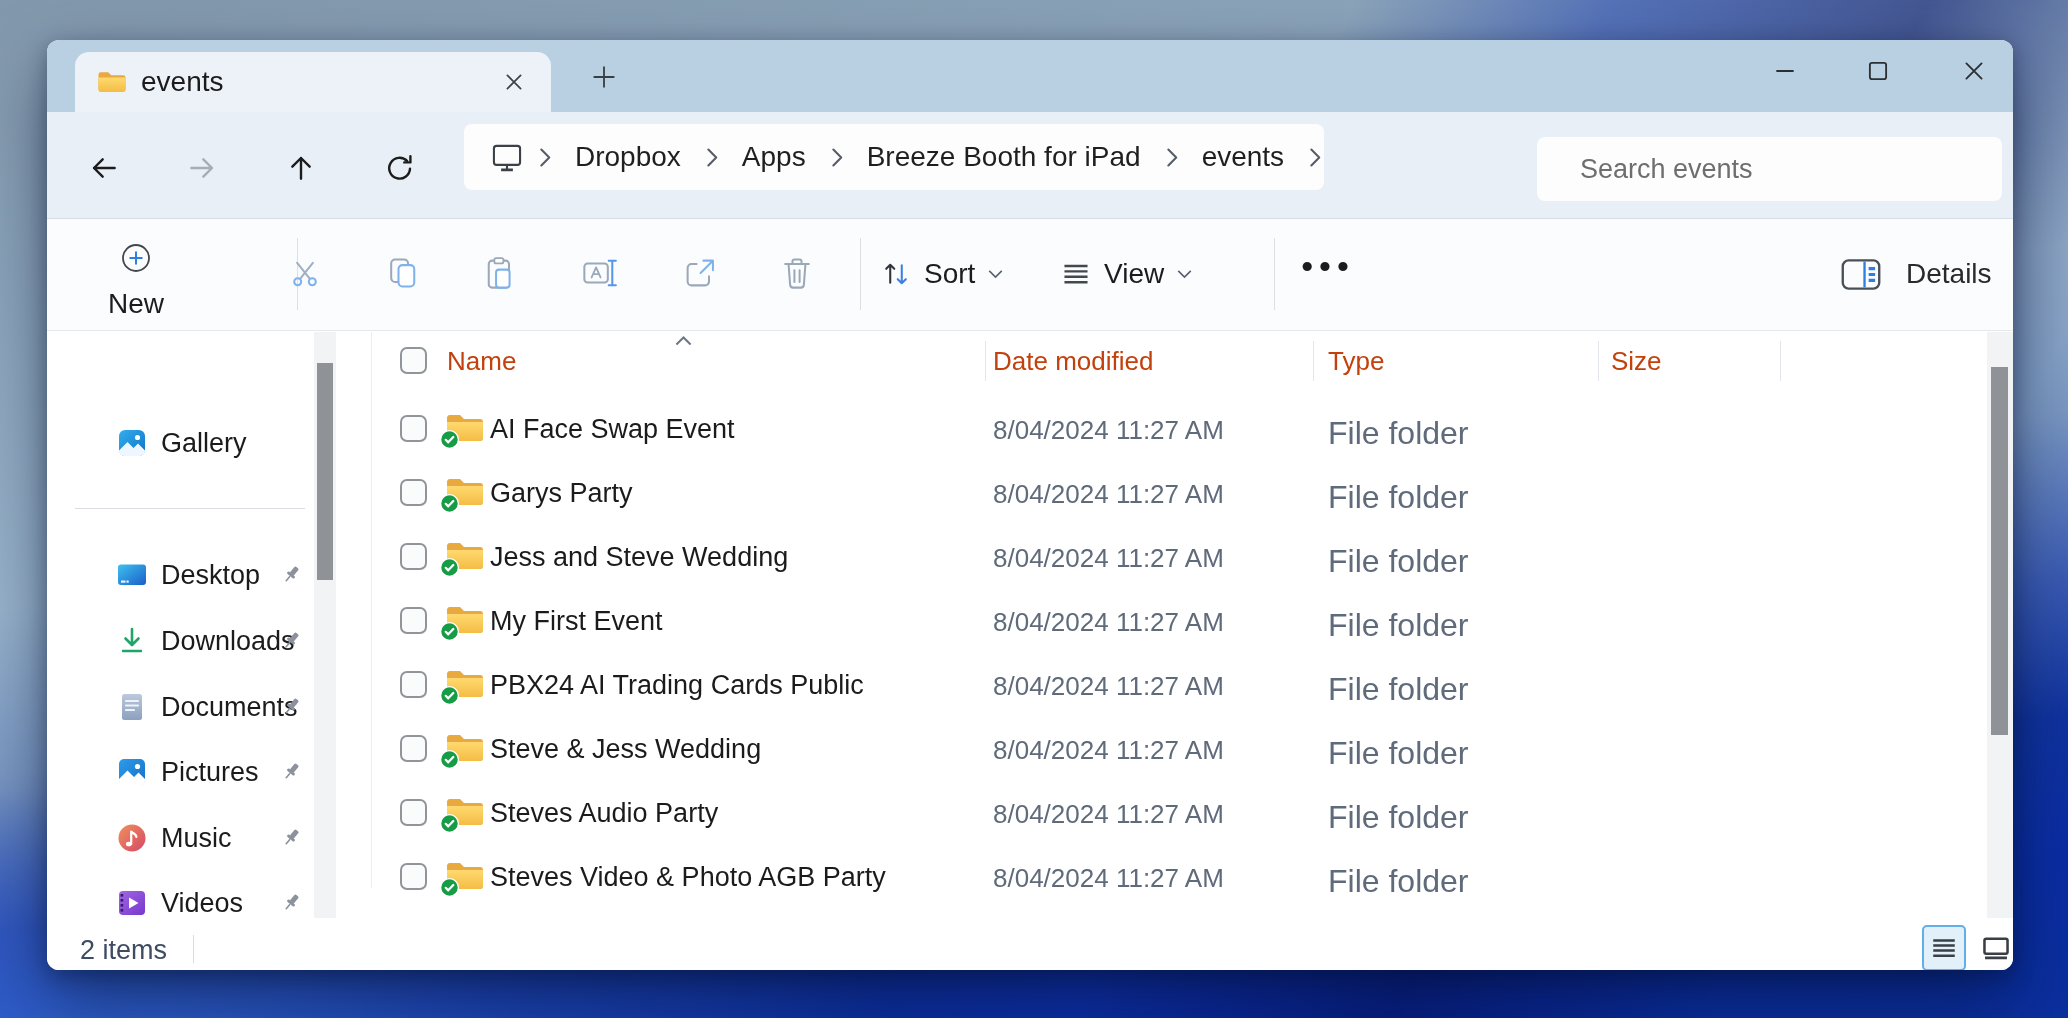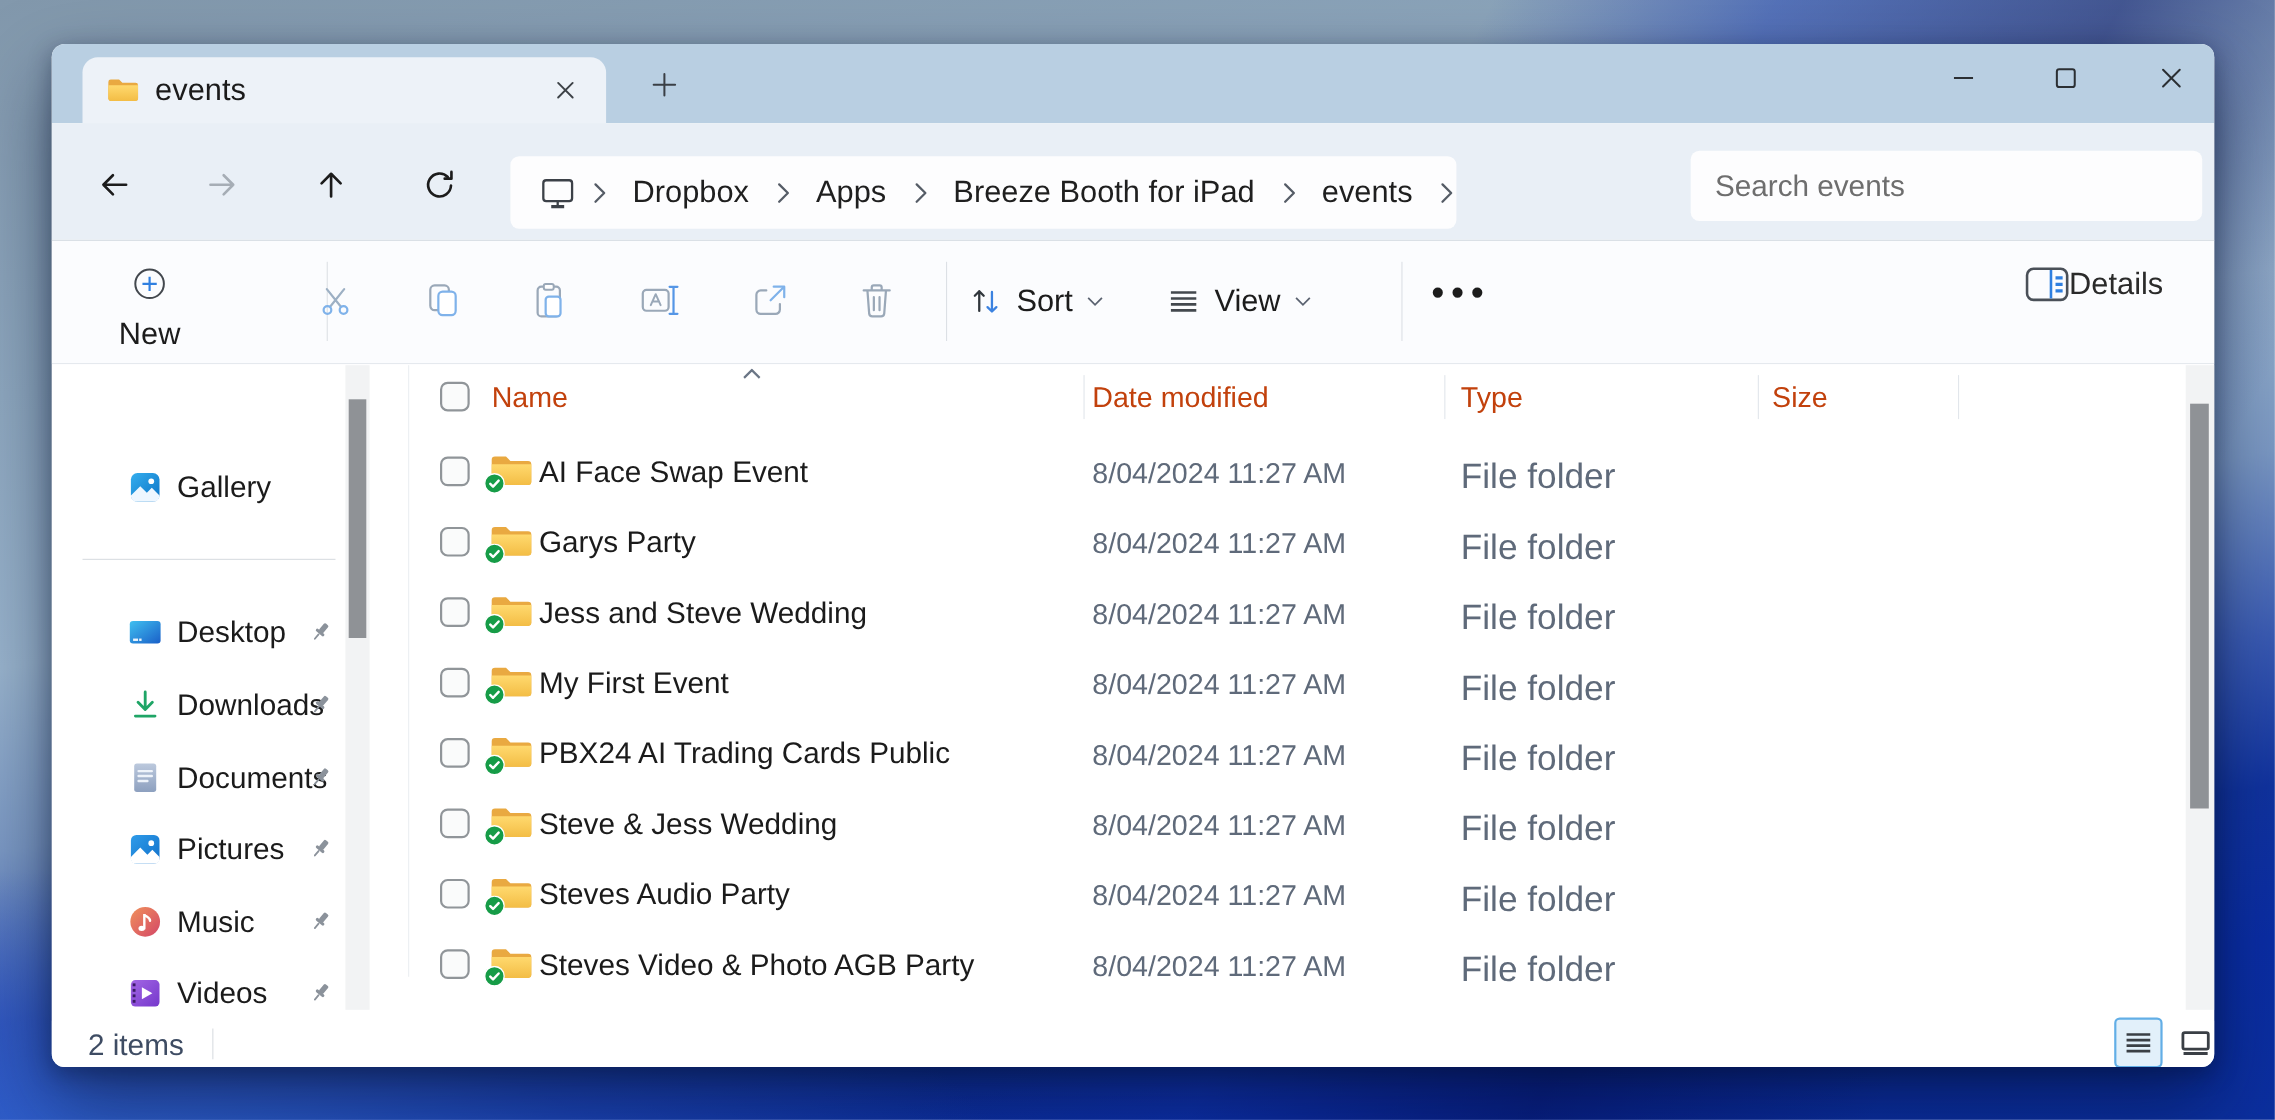--- a/index.html
+++ b/index.html
@@ -21,36 +21,36 @@
   .titlebar{left:0;top:0;width:100%;height:72px;background:#b9cfe2;}
   .tab{left:28px;top:12px;width:476px;height:60px;background:#edf2f8;border-radius:14px 14px 0 0;display:flex;align-items:center;}
   .tab-ficon{margin-left:22px;width:30px;height:26px;}
   .tab-title{margin-left:14px;font-size:28px;color:#1b1b1b;}
   .tab-close{position:absolute;left:422px;top:14px;width:34px;height:32px;border-radius:6px;display:flex;align-items:center;justify-content:center;}
   .newtab{left:537px;top:17px;width:40px;height:40px;border-radius:6px;display:flex;align-items:center;justify-content:center;}
   .wctl{top:0;height:62px;width:62px;display:flex;align-items:center;justify-content:center;}
   
   .navbar{left:0;top:72px;width:100%;height:106px;background:#e9eff6;}
   .navbtn{top:100px;width:56px;height:56px;display:flex;align-items:center;justify-content:center;border-radius:6px;}
-  .crumb-pill{left:417px;top:102px;width:860px;height:66px;background:#fdfdfe;border-radius:8px;display:flex;align-items:center;padding-left:26px;box-sizing:border-box;}
+  .crumb-pill{left:417px;top:84px;width:860px;height:66px;background:#fdfdfe;border-radius:8px;display:flex;align-items:center;padding-left:26px;box-sizing:border-box;}
   .crumb{font-size:28px;color:#1f1f1f;padding:4px 10px;white-space:nowrap;}
   .crumb-chev{margin:0 14px;display:flex;align-items:center;}
   .search-pill{left:1490px;top:97px;width:465px;height:64px;background:#fdfdfe;border-radius:8px;display:flex;align-items:center;}
-  .search-ph{margin-left:22px;font-size:27px;color:#6e6e6e;}
+  .search-ph{margin-left:43px;font-size:27px;color:#6e6e6e;}
   
   .toolbar{left:0;top:178px;width:100%;height:112px;background:#fbfcfe;border-top:1px solid #d6dde4;box-sizing:border-box;}
   .tool-sep{top:198px;width:1px;height:72px;background:#dcе0e5;background:#dce0e5;}
   .newbtn{left:43px;top:202px;height:64px;padding:0 18px;display:flex;align-items:center;gap:14px;border-radius:6px;flex-direction:column;}
   .newbtn .nlabel{font-size:28px;color:#1c1c1c;}
   .iconbtn{top:204px;width:58px;height:58px;display:flex;align-items:center;justify-content:center;border-radius:6px;}
   .ddgroup{top:202px;height:64px;display:flex;align-items:center;gap:13px;border-radius:6px;padding:0 14px;}
   .ddgroup .dlabel{font-size:28px;color:#1c1c1c;}
   .morebtn{left:1246px;top:204px;width:70px;height:58px;display:flex;align-items:center;justify-content:center;border-radius:6px;}
   .dots{font-size:34px;letter-spacing:6px;color:#1c1c1c;line-height:20px;padding-bottom:14px;}
-  .detailsbtn{left:1782px;top:202px;height:64px;display:flex;gap:0;padding:0 12px;border-radius:6px;}
+  .detailsbtn{left:1782px;top:202px;height:64px;display:flex;align-items:center;gap:25px;padding:0 12px;border-radius:6px;}
   .detailsbtn .dlabel{font-size:28px;color:#2a2a2a;}
   .content-top-line{left:0;top:290px;width:100%;height:1px;background:#e5e9ee;}
   
   .side-item{left:40px;width:228px;height:56px;display:flex;align-items:center;border-radius:6px;}
   .sicon{width:34px;height:34px;margin-left:28px;flex:none;}
   .side-label{margin-left:12px;font-size:27px;color:#1b1b1b;max-width:138px;overflow:hidden;white-space:nowrap;}
   .pin{position:absolute;left:193px;width:22px;height:22px;}
   .side-divider{left:28px;top:468px;width:230px;height:1px;background:#d9dde1;}
   .vsep{left:324px;top:292px;width:1px;height:556px;background:#eceff2;}
   .sb-track{background:#f2f3f4;}

